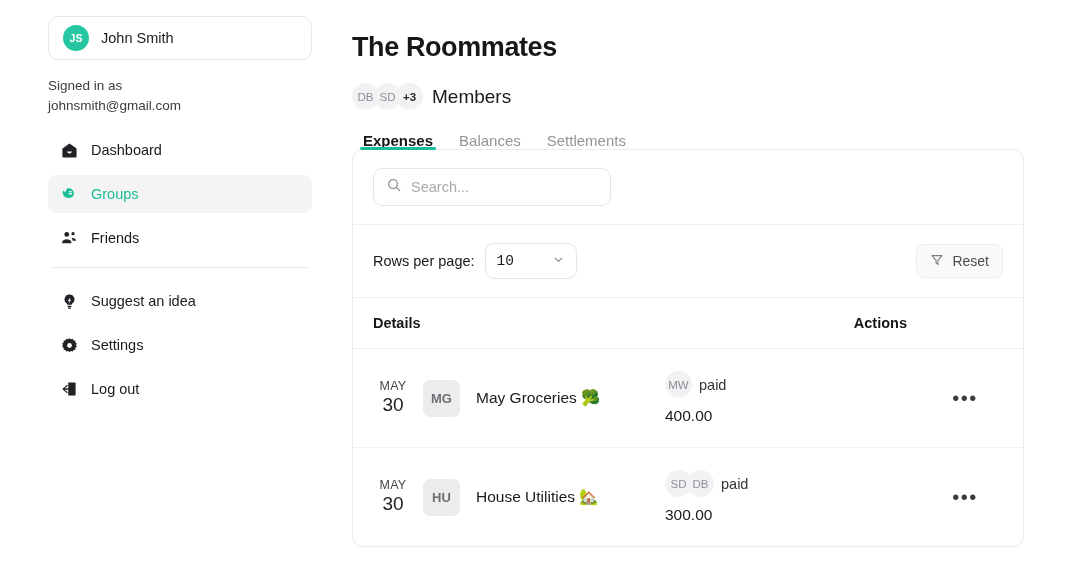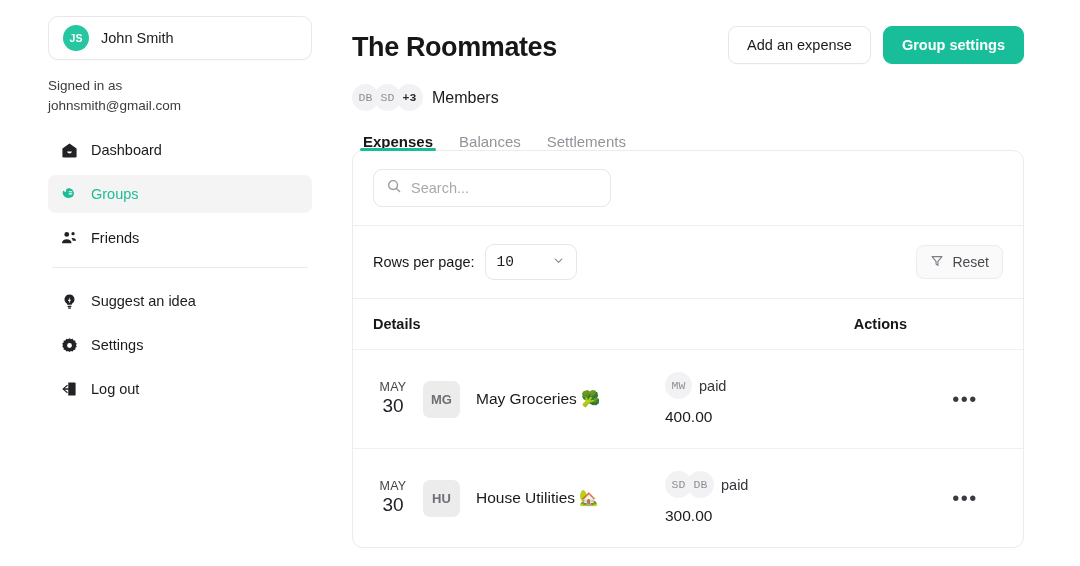--- a/index.html
+++ b/index.html
@@ -70,30 +70,30 @@
   .head-actions { margin-left: auto; display: flex; align-items: center; gap: 12px; }
   .btn {
     height: 38px; border-radius: 9px; font-size: 14.5px; font-weight: 500;
     display: inline-flex; align-items: center; justify-content: center;
     padding: 0 18px; cursor: pointer; white-space: nowrap;
   }
   .btn-outline { background: #fff; border: 1px solid #e6e6e9; color: #1b1b1f; box-shadow: 0 1px 1px rgba(0,0,0,.02); }
   .btn-primary { background: #18bd99; border: 1px solid #18bd99; color: #ffffff; font-weight: 700; }
 
   .members-row { display: flex; align-items: center; margin-top: 20px; }
-  .avstack { display: flex; align-items: center; font-family: Liberation Mono, monospace; }
+  .avstack { display: flex; align-items: center; }
   .av-sm {
     width: 27px; height: 27px; border-radius: 50%;
     background: #f2f2f4; color: #8e8e94;
     font-size: 11.5px; font-weight: 500;
     display: flex; align-items: center; justify-content: center;
     margin-right: -5px;
   }
   .av-sm.more { color: #2a2a2e; font-weight: 700; }
-  .members-label { font-size: 16px; font-weight: 500; color: #1b1b1f; margin-left: 14px; }
+  .members-label { font-size: 19px; font-weight: 500; color: #1b1b1f; margin-left: 14px; }
 
   .tabs { display: flex; align-items: flex-end; gap: 26px; margin-top: 22px; padding-left: 11px; }
   .tab { font-size: 15px; color: #93939a; cursor: pointer; position: relative; }
   .tab.active { color: #17171a; font-weight: 700; }
   .tab.active::after {
     content: ""; position: absolute; left: -3px; right: -3px; bottom: -1px;
     height: 3px; background: #17bd98; border-radius: 2px;
   }
 
   .card {
@@ -236,24 +236,20 @@
         <span>Log out</span>
       </div>
 
     </nav>
   </aside>
 
   <main class="main">
 
     <div class="main-head">
       <h1 class="page-title">The Roommates</h1>
-      <div class="head-actions">
-        <div class="btn btn-outline">Add an expense</div>
-        <div class="btn btn-primary">Group settings</div>
-      </div>
     </div>
 
     <div class="members-row">
       <div class="avstack">
         <div class="av-sm">DB</div>
         <div class="av-sm">SD</div>
         <div class="av-sm more">+3</div>
       </div>
       <div class="members-label">Members</div>
     </div>

